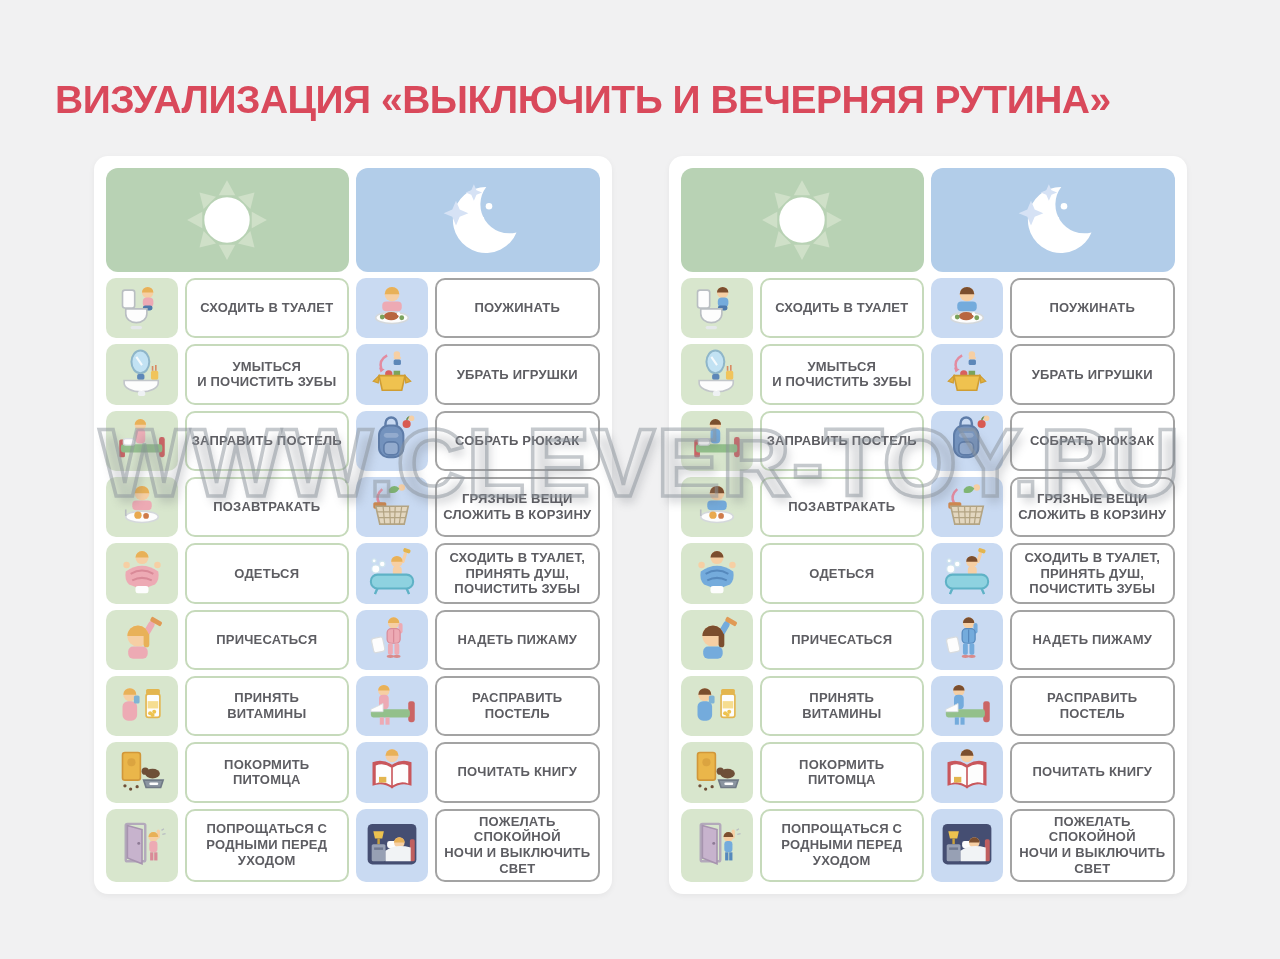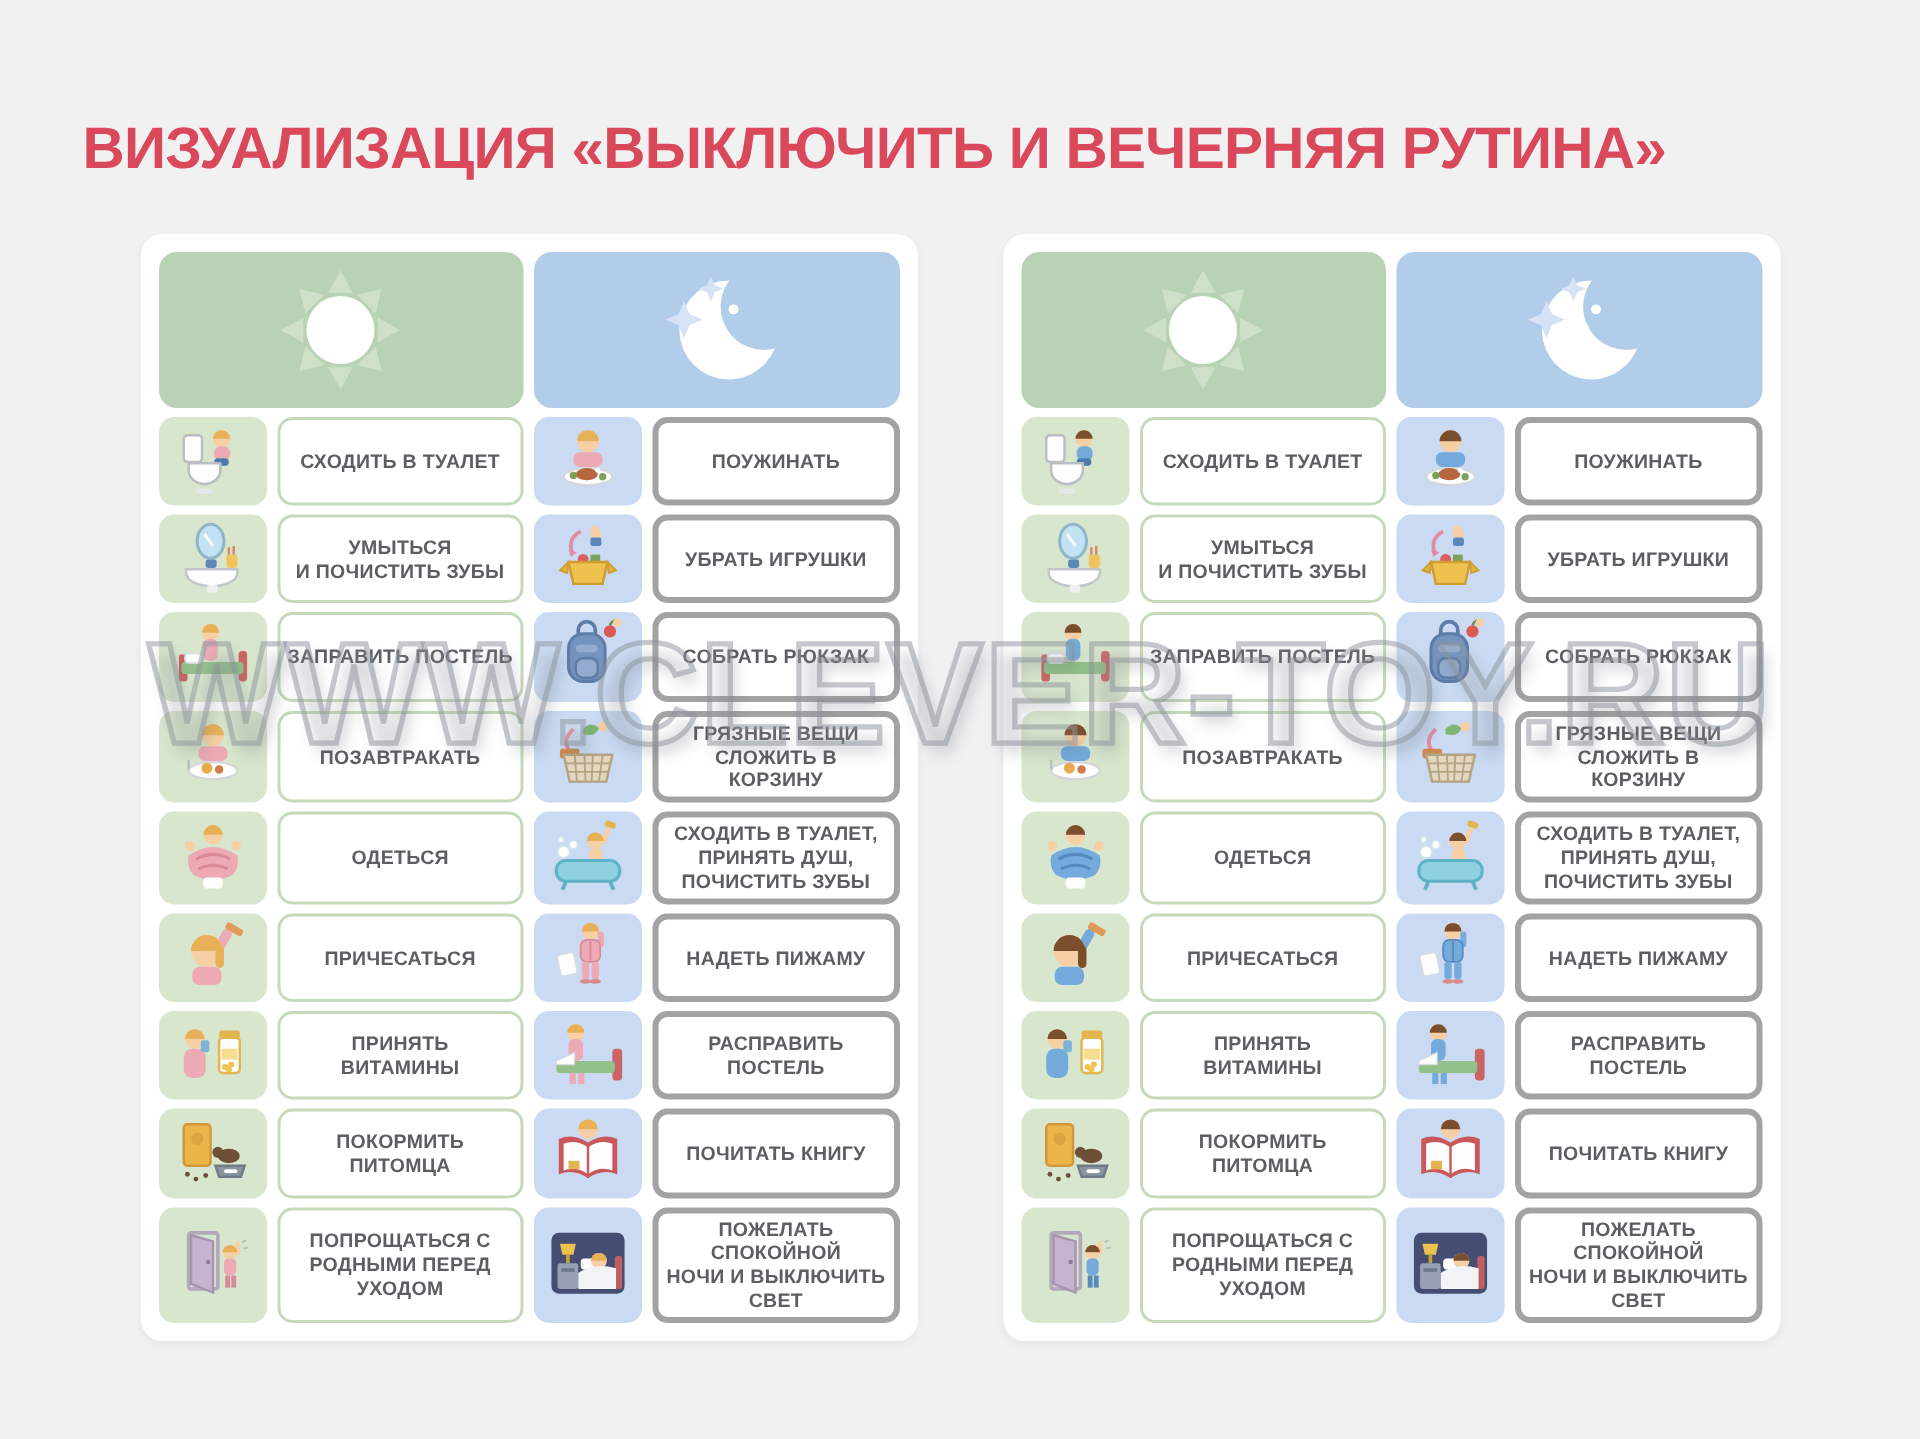--- a/index.html
+++ b/index.html
@@ -47,21 +47,21 @@
   .tile.morning{background:#d8e6cd;}
   .tile.evening{background:#c9daf2;}
   .ic{width:58px;height:52px;}
   .label{
     background:#ffffff;border-radius:10px;
     display:flex;align-items:center;justify-content:center;text-align:center;
     font-size:13px;font-weight:bold;color:#5d5d62;line-height:1.22;
     letter-spacing:0.2px;padding:3px 5px;white-space:pre-line;
   }
   .label.morning{border:2px solid #c6dabb;}
-  .label.evening{border:4px solid #a3a3a3;}
+  .label.evening{border:2px solid #a3a3a3;}
   .defs{position:absolute;width:0;height:0;overflow:hidden;}
 </style>
 </head>
 <body>
 
 <svg class="defs" aria-hidden="true">
   <defs>
     <symbol id="sun-icon" viewBox="0 0 64 64">
       <g fill="#cfe0c8">
         <path d="M32 3l6 11H26z"></path>

